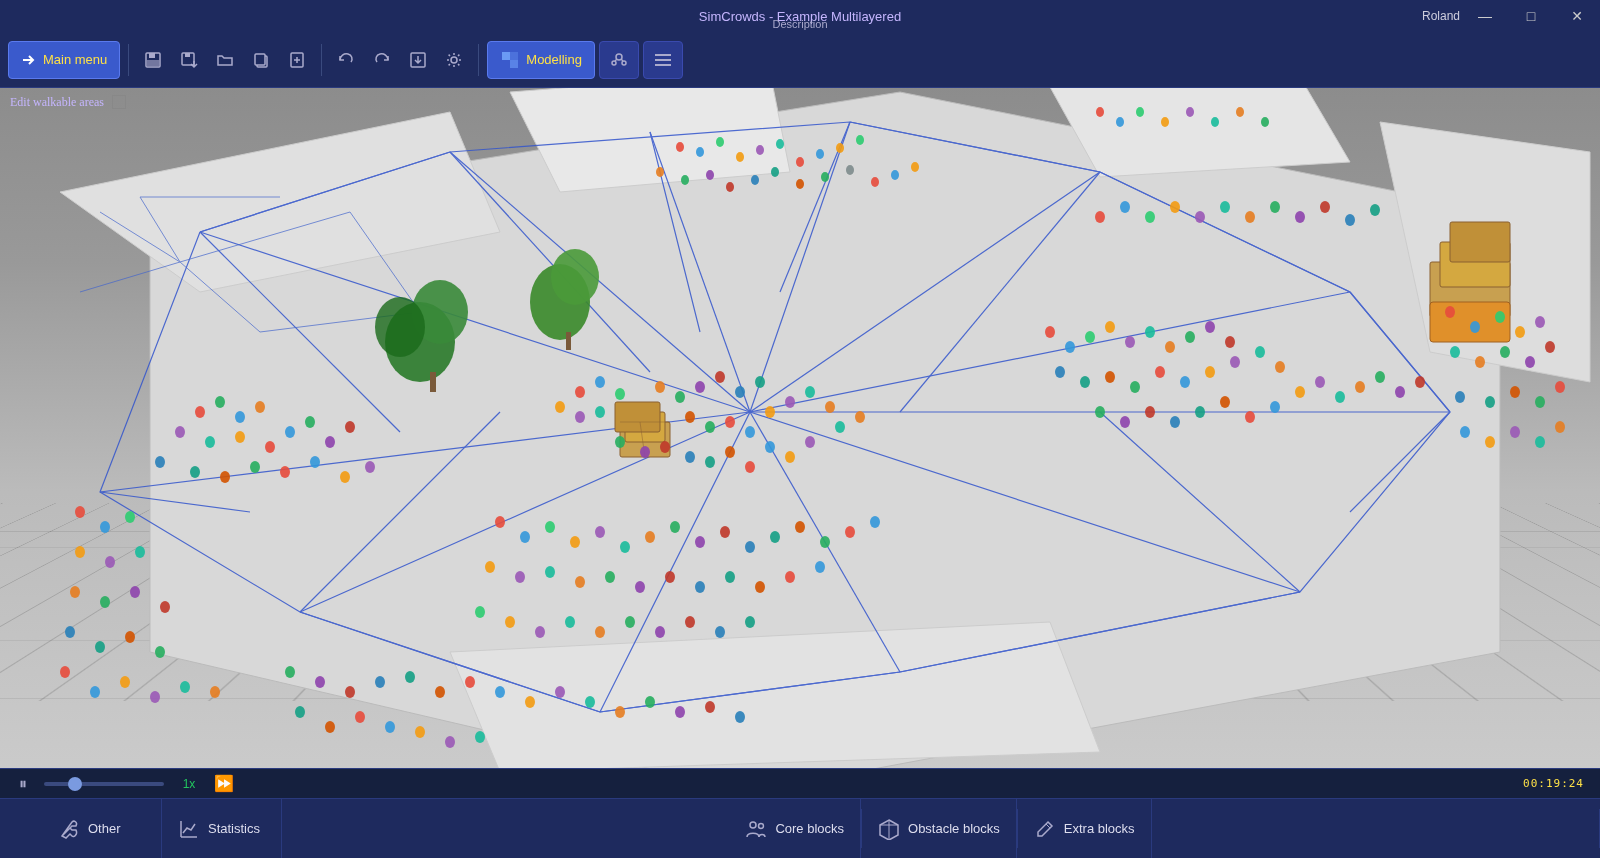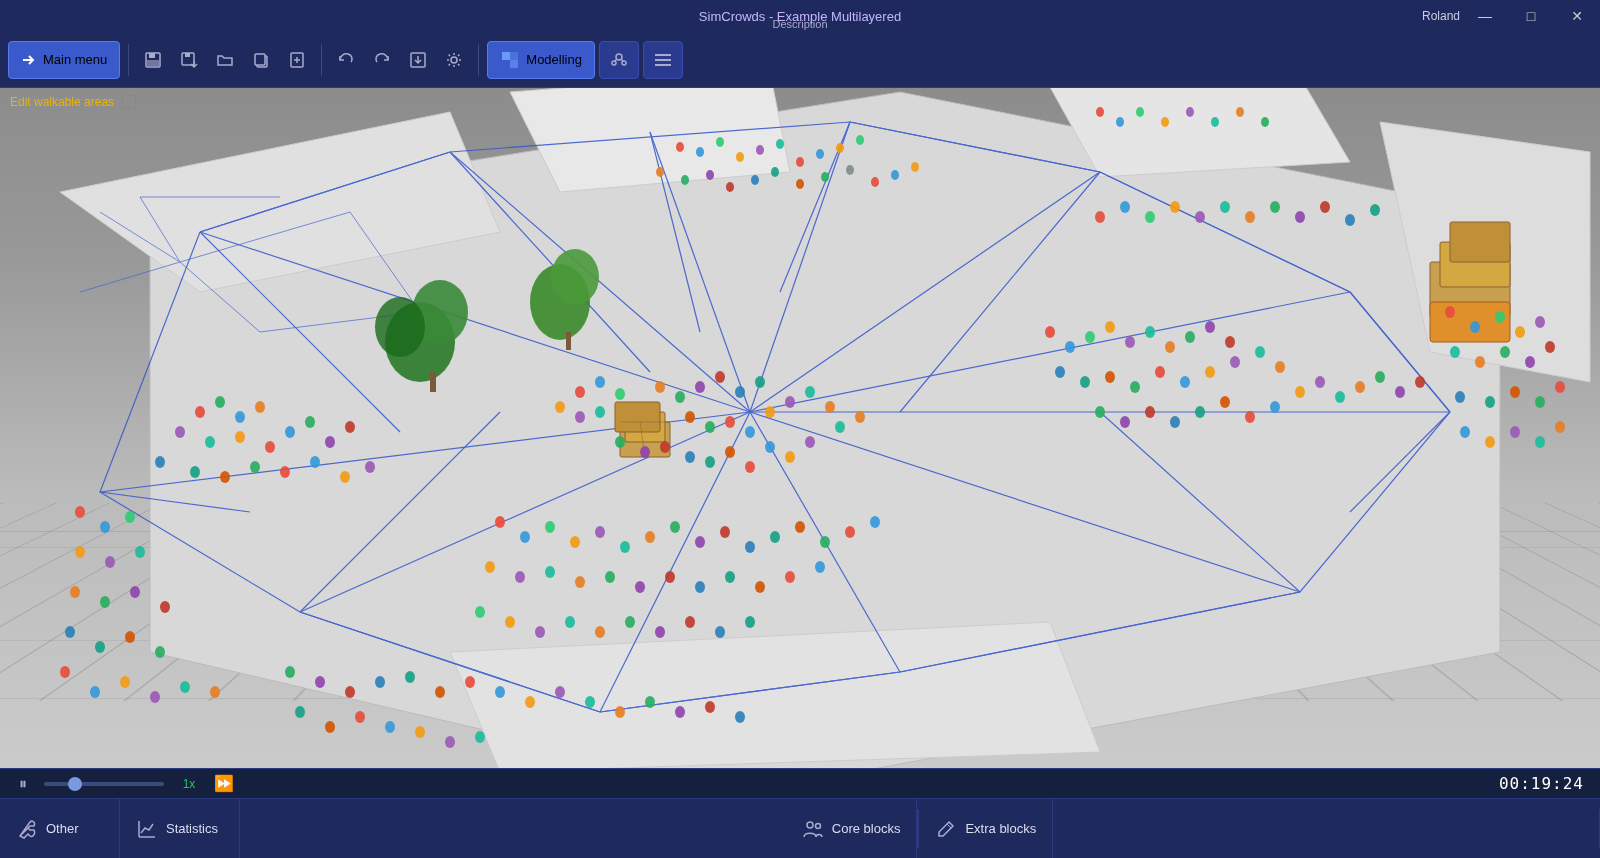--- a/index.html
+++ b/index.html
@@ -79,21 +79,21 @@
       border-bottom: 1px solid #2a3a7e;
     }
     .toolbar-btn {
       display: flex;
       align-items: center;
       gap: 6px;
       padding: 6px 12px;
       background: #2a3a8e;
       border: 1px solid #3a4aae;
       border-radius: 4px;
-      color: #000000;
+      color: #fde047;
       font-size: 13px;
       cursor: pointer;
       height: 38px;
     }
     .toolbar-btn.active {
       background: #3a5acc;
       border-color: #5a7aee;
     }
     .toolbar-icon-btn {
       width: 32px;
@@ -119,21 +119,22 @@
     #edit-bar {
       position: absolute;
       top: 88px; left: 0;
       height: 28px;
       display: flex;
       align-items: center;
       padding: 0 10px;
       gap: 8px;
       z-index: 100;
       font-size: 12px;
-      color: #eab308;
+      color: #c4b5fd;
+      font-family: Liberation Serif, serif;
     }
     .checkbox {
       width: 14px;
       height: 14px;
       border: 1px solid #888;
       background: transparent;
       display: inline-block;
     }
 
     
@@ -166,20 +167,21 @@
     
     #bottom-toolbar {
       position: absolute;
       bottom: 0; left: 0; right: 0;
       height: 60px;
       background: #1e2a5e;
       display: flex;
       align-items: stretch;
       z-index: 100;
       border-top: 1px solid #2a3a7e;
+      padding-left: 42px;
     }
     .bottom-section {
       display: flex;
       align-items: center;
       padding: 0 16px;
       gap: 8px;
       border-right: 1px solid #2a3a7e;
       font-size: 13px;
       color: #dde;
       cursor: pointer;
@@ -236,22 +238,22 @@
       display: flex;
       align-items: center;
       gap: 2px;
       cursor: pointer;
       color: #aac;
       font-size: 14px;
     }
     .timer-display {
       position: absolute;
       right: 16px;
-      font-size: 16px;
-      color: #ffffff;
+      font-size: 11px;
+      color: #fde047;
       font-family: monospace;
       letter-spacing: 1px;
     }
 
     
     #scene-canvas {
       position: absolute;
       inset: 0;
     }
 
@@ -780,20 +782,28 @@
       <circle cx="8" cy="7" r="3" stroke="#aac" stroke-width="1.5" fill="none"></circle>
       <path d="M2 19 C2 14 14 14 14 19" stroke="#aac" stroke-width="1.5" fill="none"></path>
       <circle cx="16" cy="8" r="2.5" stroke="#aac" stroke-width="1.5" fill="none"></circle>
       <path d="M14 19 C14 15.5 20 15.5 20 19" stroke="#aac" stroke-width="1.5" fill="none"></path>
     </svg>
     <span>Core blocks</span>
   </div>
 
   <div style="width:1px;background:#2a3a7e;margin:10px 0;"></div>
 
+  <div class="bottom-section">
+    <svg width="22" height="22" viewBox="0 0 22 22">
+      <polygon points="11,2 20,7 20,17 11,22 2,17 2,7" stroke="#aac" stroke-width="1.5" fill="none"></polygon>
+      <line x1="11" y1="2" x2="11" y2="22" stroke="#aac" stroke-width="1"></line>
+      <line x1="2" y1="7" x2="20" y2="7" stroke="#aac" stroke-width="1"></line>
+    </svg>
+    <span>Obstacle blocks</span>
+  </div>
 
   <div style="width:1px;background:#2a3a7e;margin:10px 0;"></div>
 
   <div class="bottom-section">
     <svg width="22" height="22" viewBox="0 0 22 22">
       <path d="M14 4 L18 8 L8 18 L4 18 L4 14 Z" stroke="#aac" stroke-width="1.5" fill="none"></path>
       <line x1="12" y1="6" x2="16" y2="10" stroke="#aac" stroke-width="1"></line>
     </svg>
     <span>Extra blocks</span>
   </div>

